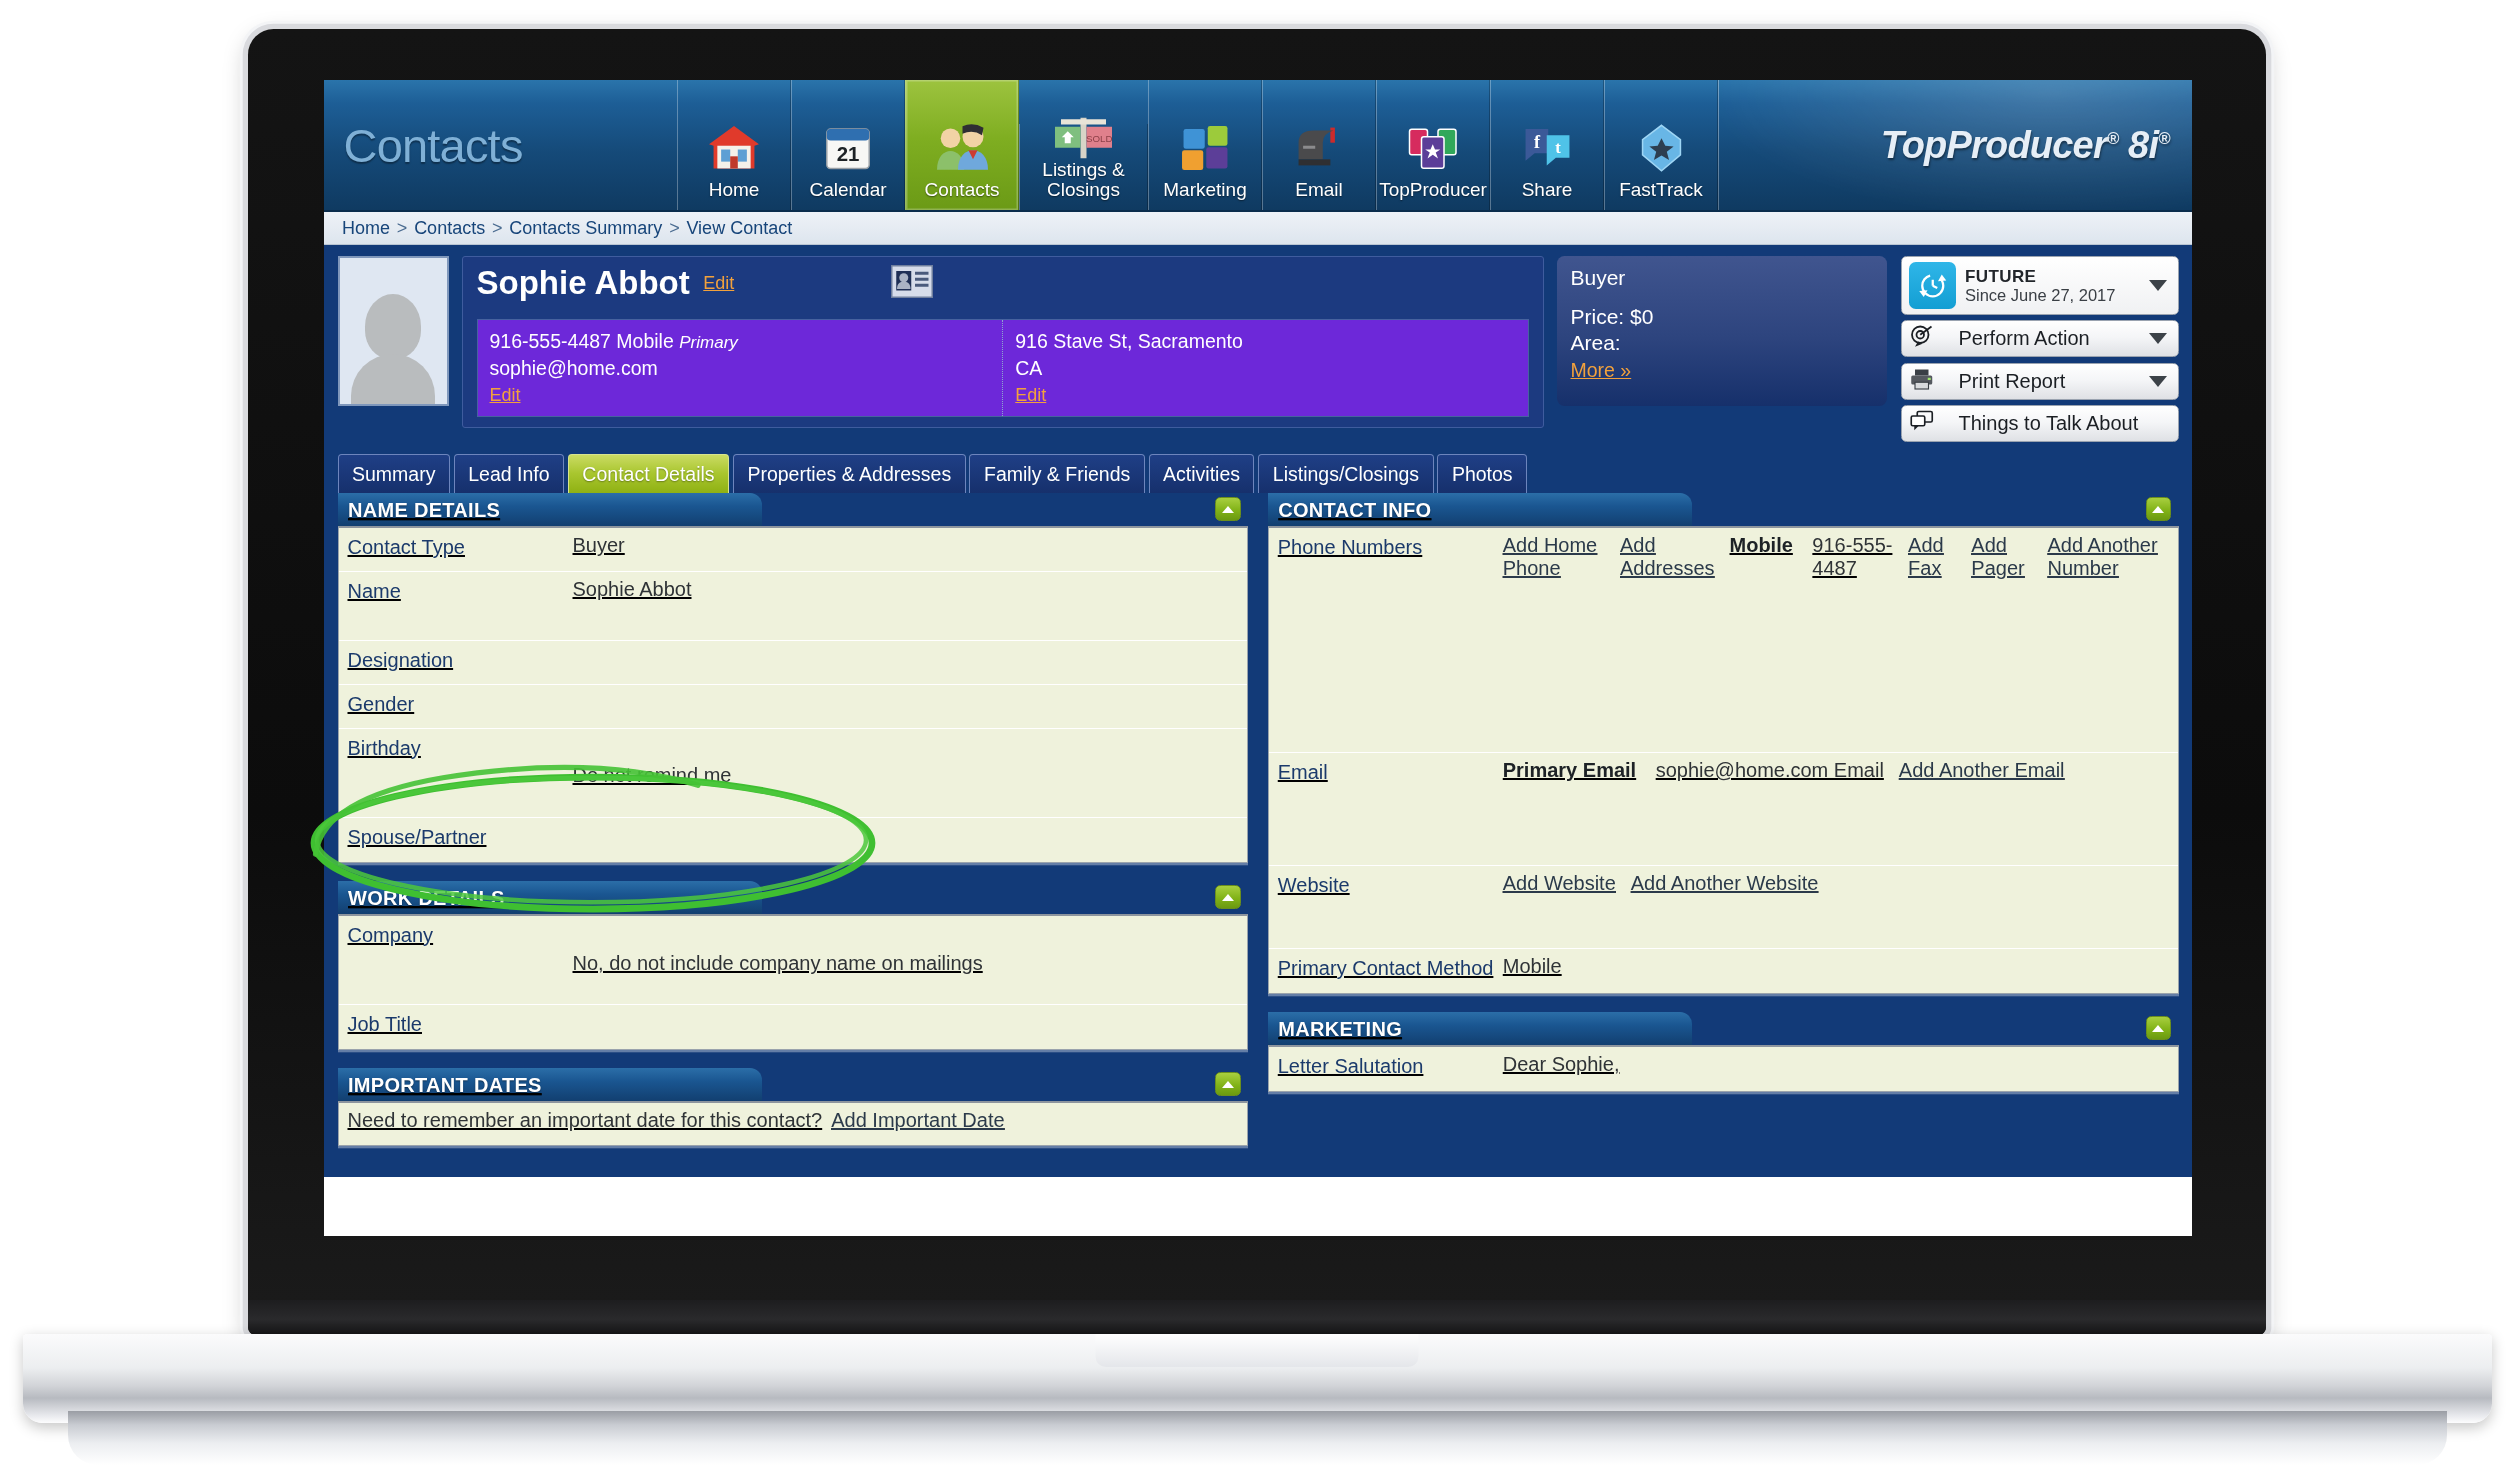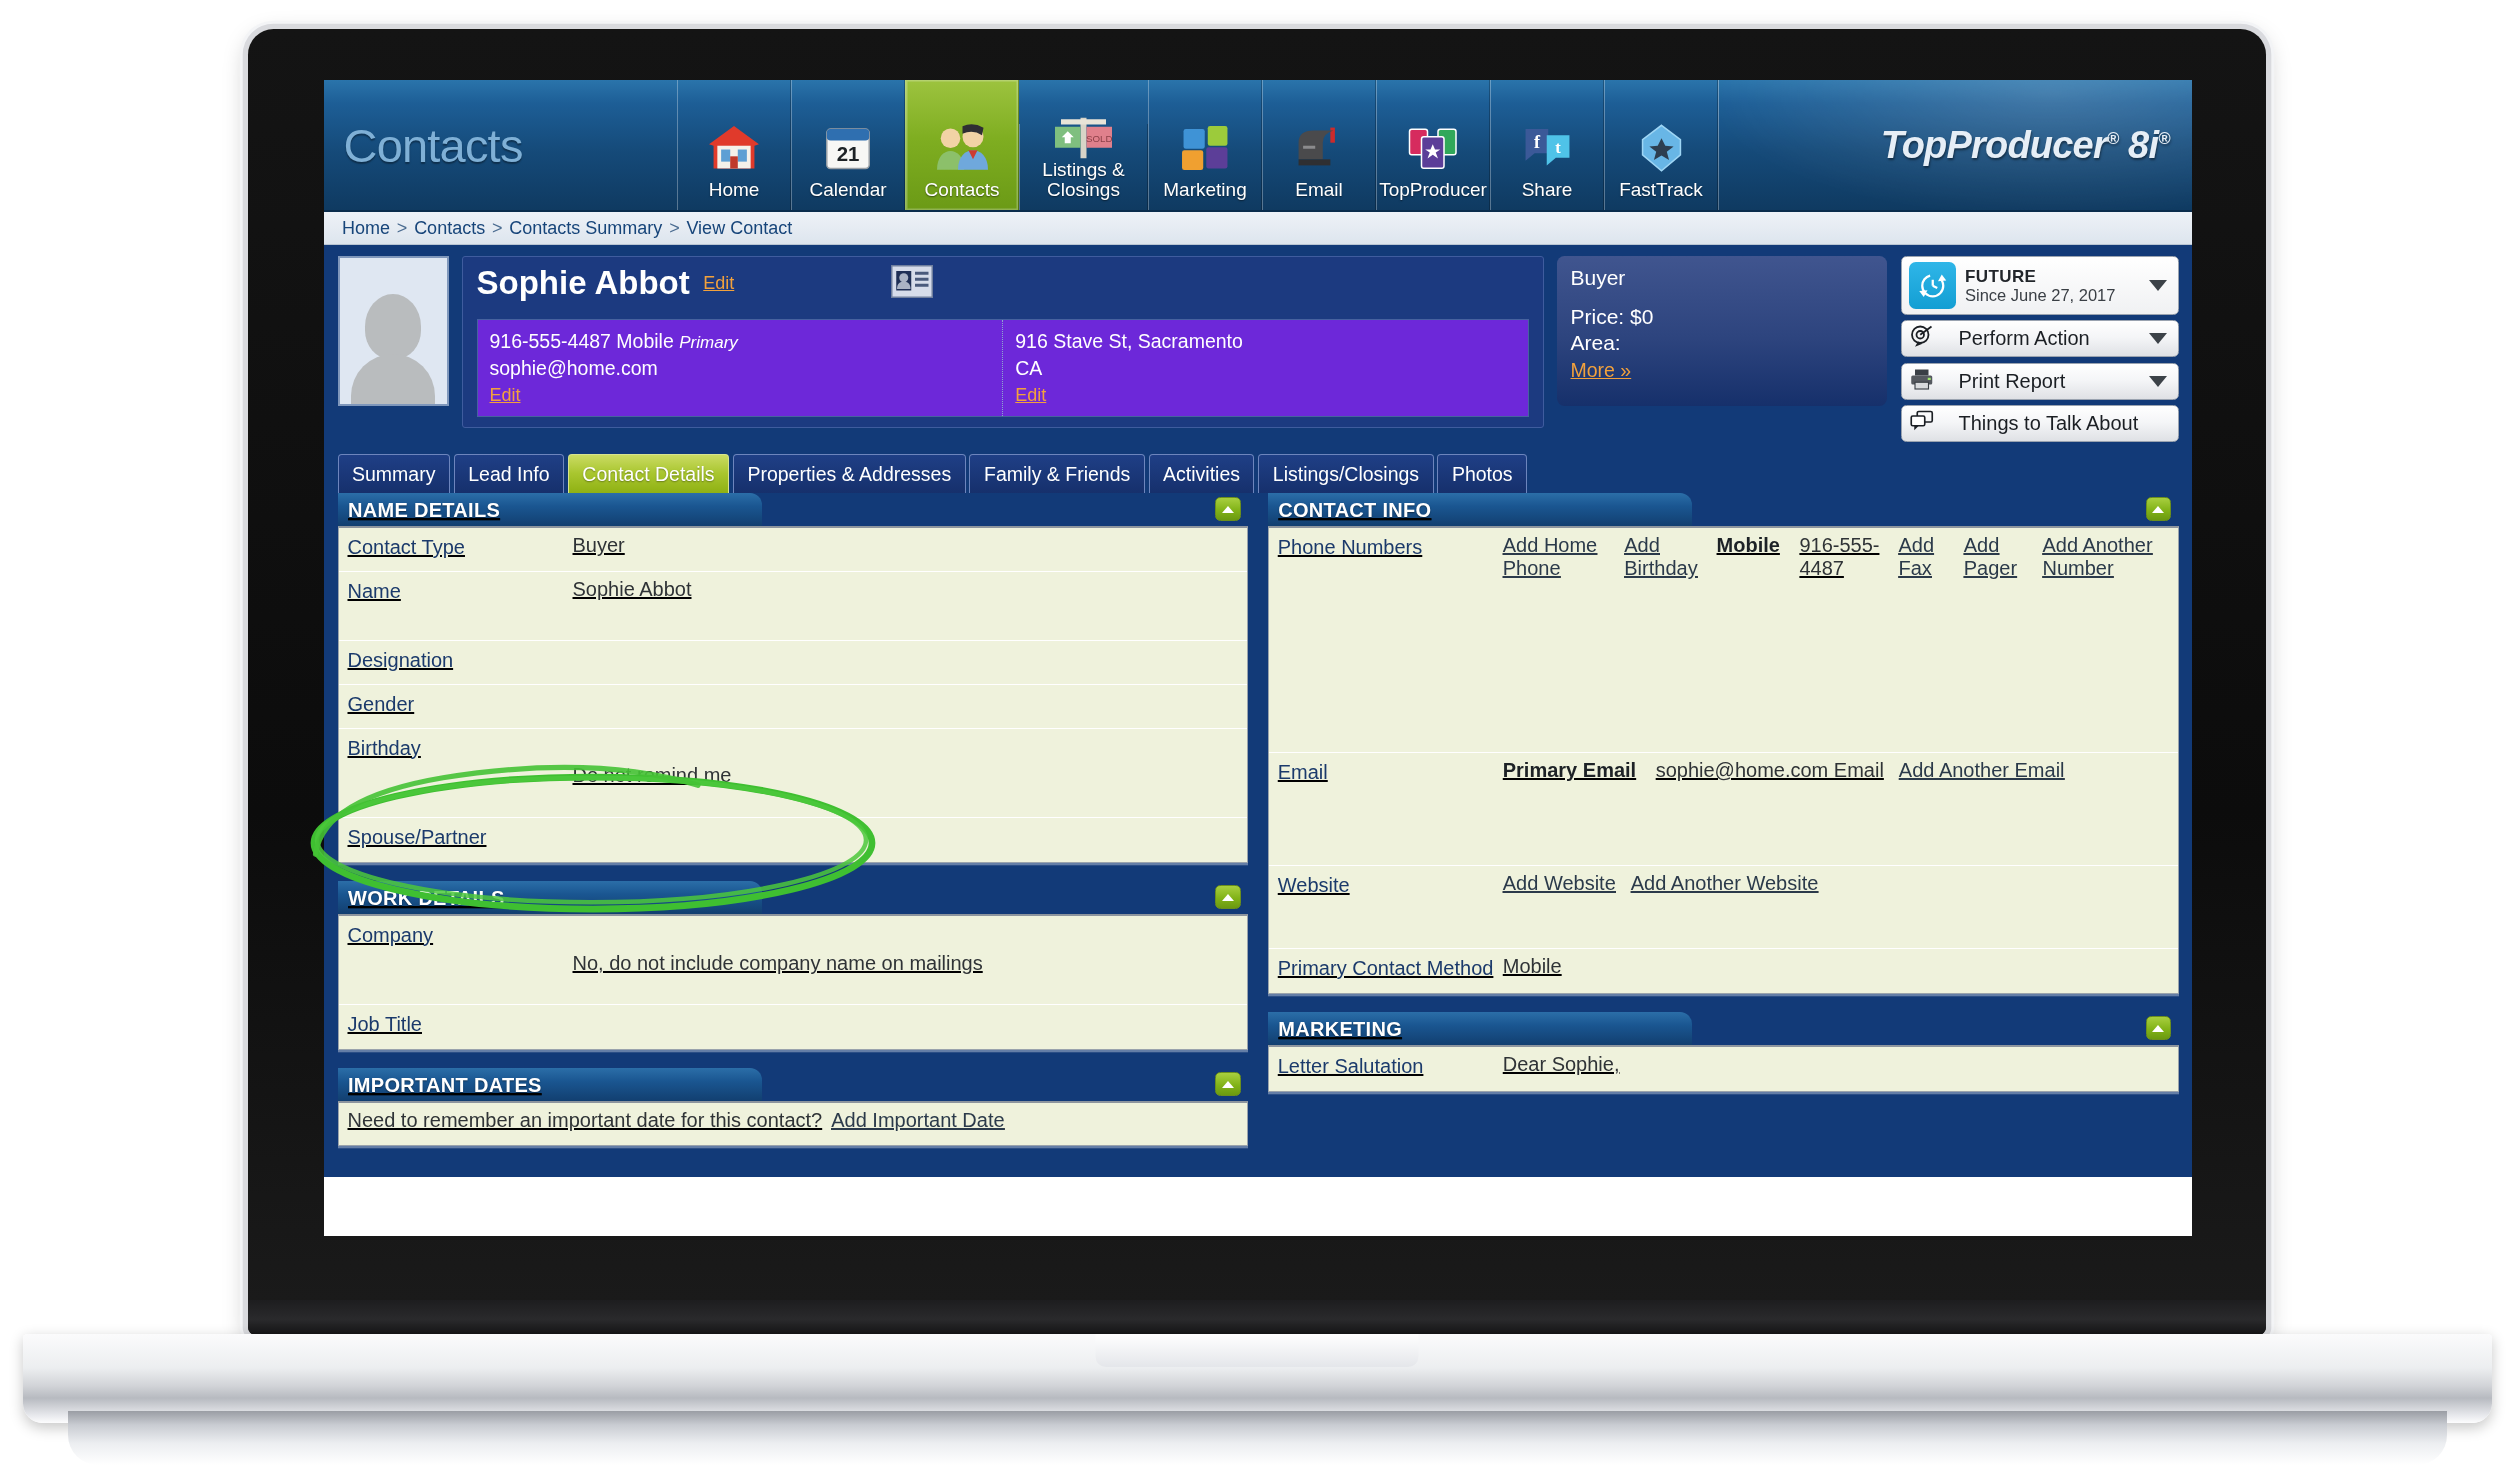--- a/index.html
+++ b/index.html
@@ -592,21 +592,21 @@
                 <span class="chev"></span>
               </div>
           </div>
           <div class="panel-body">
 
             <div class="row" style="min-height:225px">
               <div class="row-label">Phone Numbers</div>
               <div class="row-value">
                 <div class="valblock">
                   <span class="vlink">Add Home Phone</span>
-                  <span class="vlink">Add Birthday</span>
+                  <span class="vlink">Add Addresses</span>
                   <span class="bold">Mobile</span>
                   <span class="indent">916-555-4487</span>
                   <span class="vlink">Add Fax</span>
                   <span class="vlink">Add Pager</span>
                   <span class="vlink">Add Another Number</span>
                 </div>
               </div>
             </div>
 
             <div class="row" style="min-height:113px">

